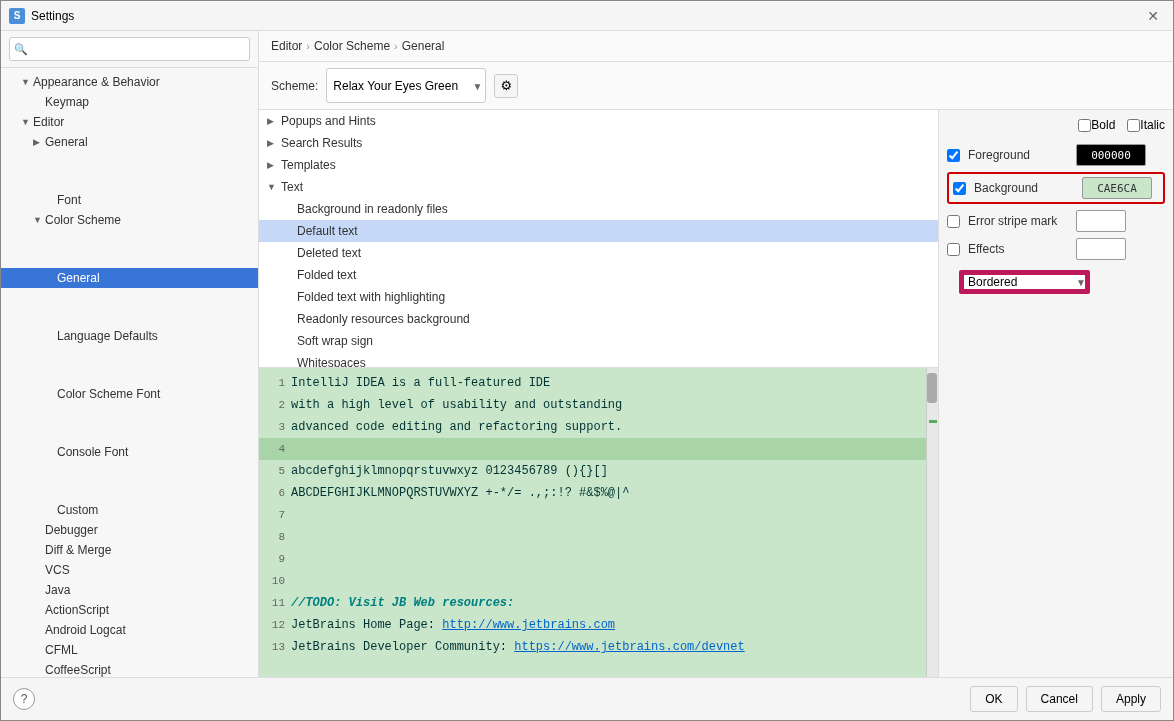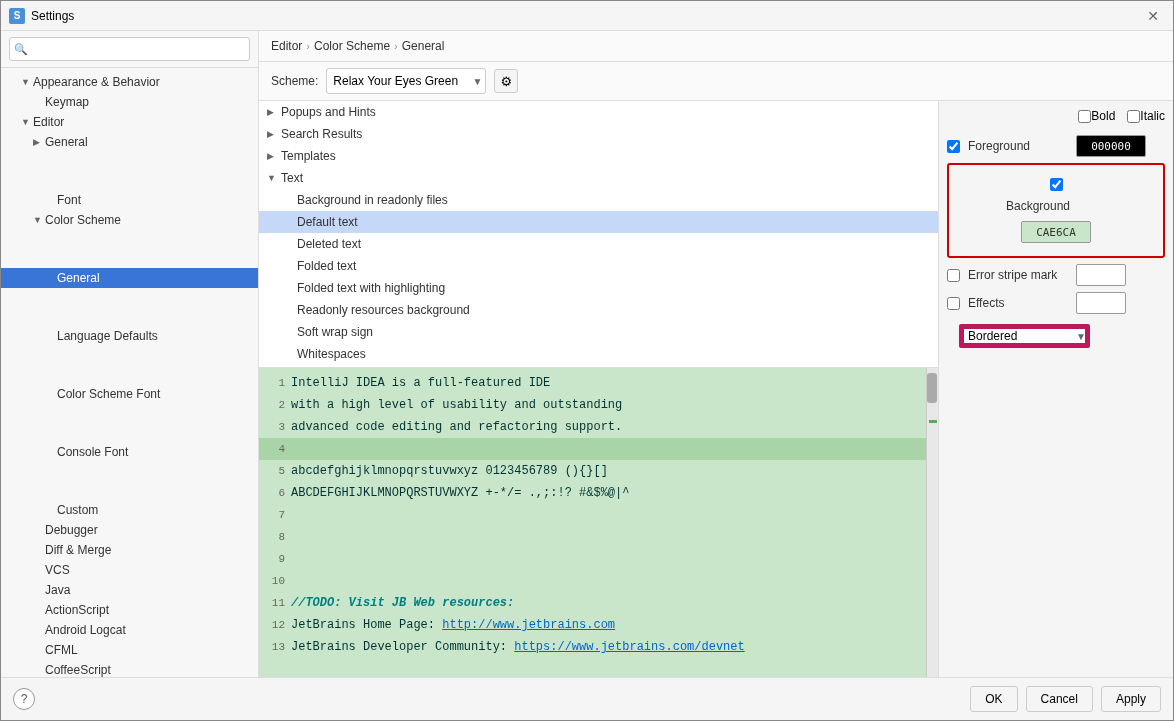--- a/index.html
+++ b/index.html
@@ -164,21 +164,21 @@
       background: #fafafa;
       display: flex;
       align-items: center;
       gap: 8px;
       flex-shrink: 0;
     }
 
     .scheme-label { font-size: 12px; color: #333; }
 
     .scheme-select {
-      height: 26px;
+      height: 35px;
       border: 1px solid #ccc;
       border-radius: 3px;
       padding: 0 20px 0 6px;
       font-size: 12px;
       background: white;
       cursor: pointer;
       appearance: none;
       min-width: 160px;
     }
 
@@ -767,21 +767,21 @@
           </div>
 
           <div class="right-row">
             <input type="checkbox" checked="" style="">
             <span class="right-label">Foreground</span>
             <div class="color-box black-bg">
               <span>000000</span>
             </div>
           </div>
 
-          <div class="right-row" style="border: 2px solid #cc0000; padding: 13px 4px; border-radius: 3px; flex-direction: column;">
+          <div class="right-row" style="border: 2px solid #cc0000; padding: 3px 4px; border-radius: 3px;">
             <input type="checkbox" checked="" style="">
             <span class="right-label">Background</span>
             <div class="color-box green-bg">
               <span>CAE6CA</span>
             </div>
           </div>
 
           <div class="right-row">
             <input type="checkbox" style="">
             <span class="right-label">Error stripe mark</span>

